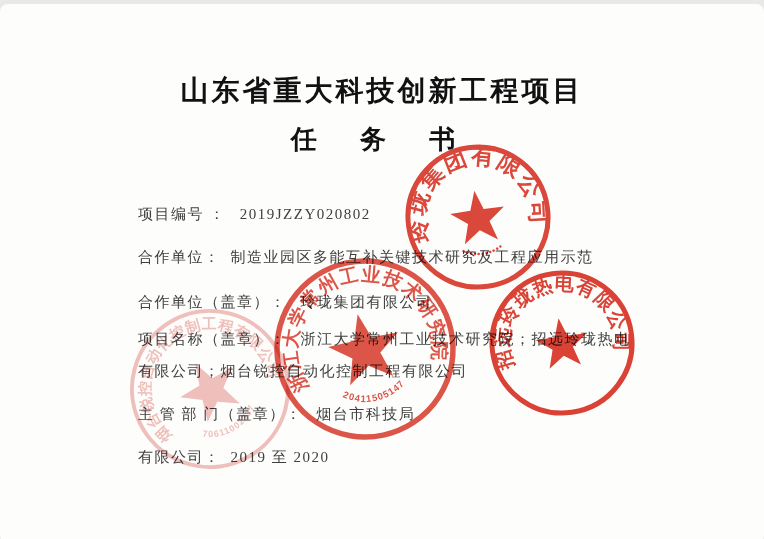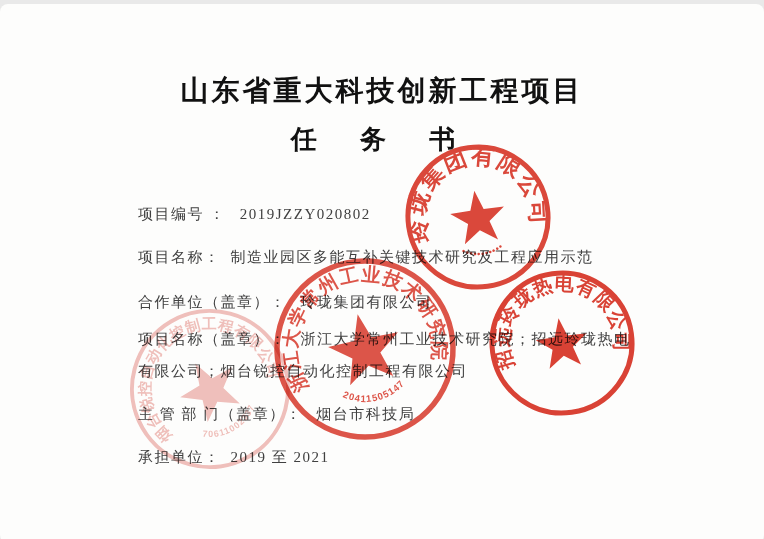--- a/index.html
+++ b/index.html
@@ -33,41 +33,41 @@
 <div class="page">
 
   <div class="title1">山东省重大科技创新工程项目</div>
   <div class="title2">任 务 书</div>
 
   <div class="row" style="top:201px;">
     <span>项目编号 ：</span><span class="val">2019JZZY020802</span>
   </div>
 
   <div class="row" style="top:244px;">
-    <span>项目名称：</span><span class="val-tight val">制造业园区多能互补关键技术研究及工程应用示范</span>
+    <span>合作单位：</span><span class="val-tight val">制造业园区多能互补关键技术研究及工程应用示范</span>
   </div>
 
   <div class="row" style="top:289px;">
     <span>合作单位（盖章）：</span><span class="val">玲珑集团有限公司</span>
   </div>
 
   <div class="row" style="top:326px;">
     <span>项目名称（盖章）：</span><span class="val">浙江大学常州工业技术研究院；招远玲珑热电</span>
   </div>
 
   <div class="row" style="top:401px;">
     <span>主 管 部 门（盖章）：</span><span class="val">烟台市科技局</span>
   </div>
 
   <div class="row" style="top:358px;">
     <span>有限公司；烟台锐控自动化控制工程有限公司</span>
   </div>
 
   <div class="row" style="top:444px;">
-    <span>承担单位：</span><span class="val-tight val">2019 至 2021</span>
+    <span>有限公司：</span><span class="val-tight val">2019 至 2020</span>
   </div>
 
   <svg class="stamp" style="left:398px;top:133px;opacity:.92;transform:rotate(-8deg);" width="160" height="160" viewBox="0 0 160 160">
     <circle cx="80" cy="80" r="70" fill="none" stroke="#d9382a" stroke-width="5"></circle>
     <polygon fill="#d9382a" points="0,-30 7.05,-9.71 28.53,-9.27 11.41,3.71 17.63,24.27 0,12 -17.63,24.27 -11.41,3.71 -28.53,-9.27 -7.05,-9.71" transform="translate(80,82) scale(0.95)"></polygon>
     <defs>
         <path id="arcA" d="M31.98,102.42 A53,53 0 1 1 128.02,102.42"></path>
           <path id="arcAdots" d="M54.28,110.64 A40,40 0 0 0 105.72,110.64"></path>
       </defs>
     <text font-size="23" letter-spacing="2" fill="#d9382a">

